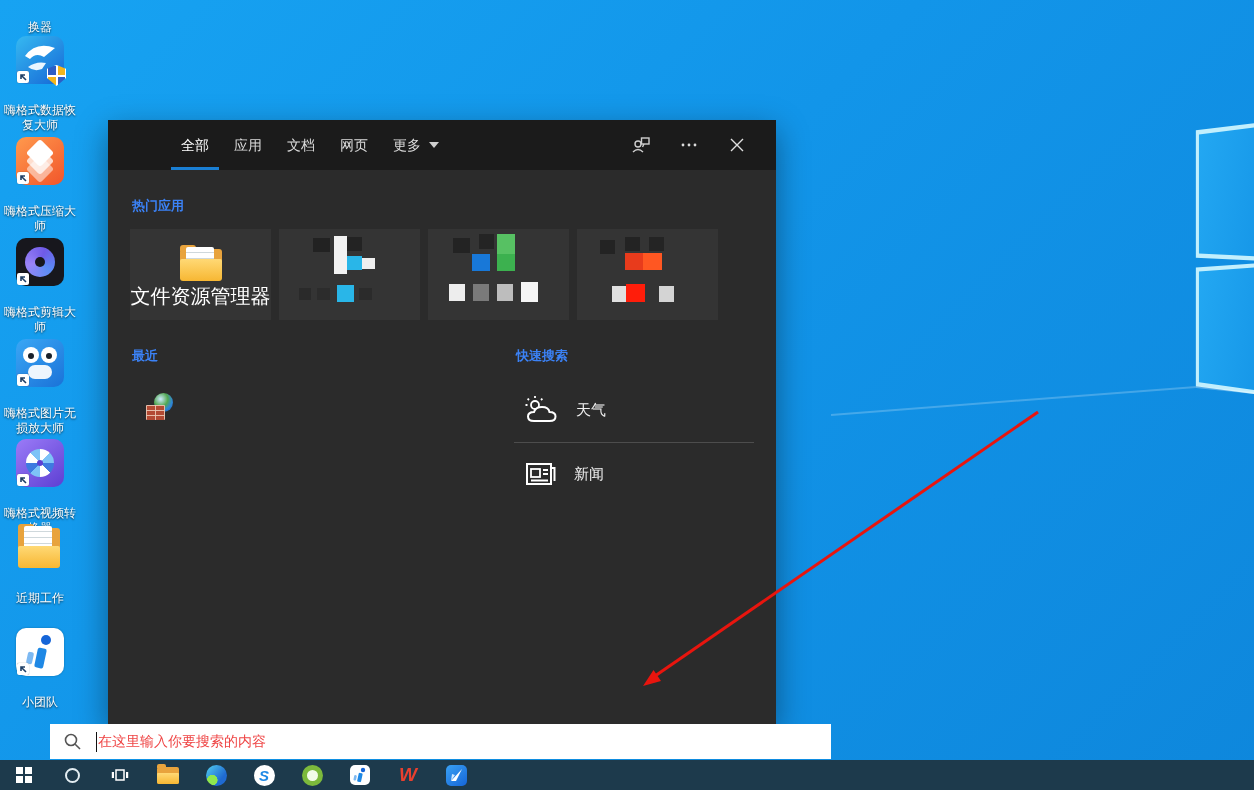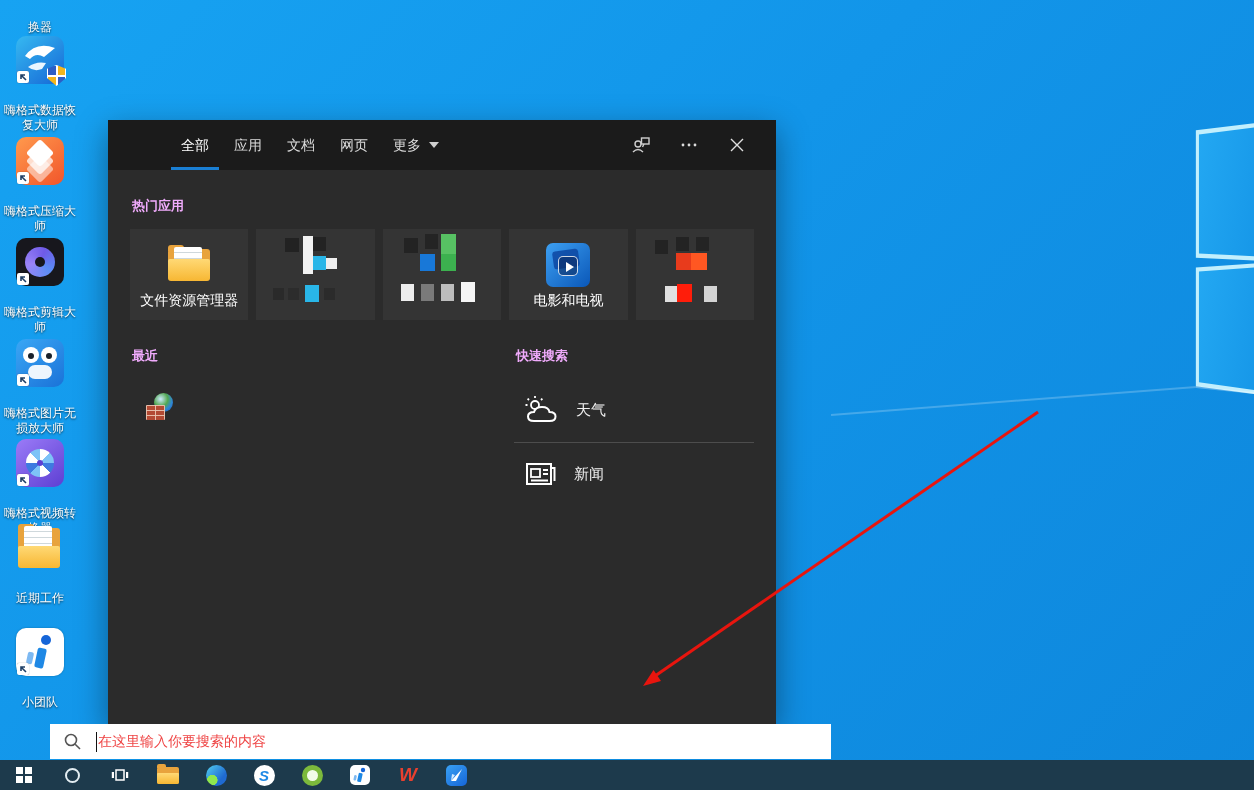--- a/index.html
+++ b/index.html
@@ -80,24 +80,24 @@
   .tab { position:relative; height:50px; line-height:50px; padding:0 11px; margin-right:3px;
          font-size:14px; color:#dcdcdc; cursor:pointer; display:flex; align-items:center; }
   .tab.active { color:#fff; }
   .tab.active::after { content:''; position:absolute; left:1px; right:1px; bottom:0; height:3px; background:#1a7fd4; }
   .caret-down { width:0; height:0; border-left:5px solid transparent; border-right:5px solid transparent;
                 border-top:6px solid #cfcfcf; margin-left:8px; }
   .hdr-actions { margin-left:auto; display:flex; align-items:center; gap:26px; }
   .hdr-btn { cursor:pointer; display:flex; align-items:center; justify-content:center; width:22px; height:22px; }
 
   .panel-body { padding:27px 22px 0; }
-  .sec-title { font-size:13px; font-weight:bold; color:#f0abfc; margin:0 0 14px 2px; }
+  .sec-title { font-size:13px; font-weight:bold; color:#3b82f6; margin:0 0 14px 2px; }
   .tiles { display:flex; gap:8px; margin-bottom:27px; }
   .tile { width:141px; height:91px; background:#343434; position:relative; cursor:pointer; overflow:hidden; }
-  .tile .tile-label { position:absolute; left:0; right:0; bottom:10px; text-align:center; font-size:14px; color:#fff; }
+  .tile .tile-label { position:absolute; left:0; right:0; bottom:10px; text-align:center; font-size:20px; color:#fff; }
   .tile .tile-art { position:absolute; left:50%; transform:translateX(-50%); top:14px; }
   .mblock { position:absolute; }
 
   .movies-art { width:44px; height:44px; border-radius:7px; background:linear-gradient(135deg,#3da0f2,#0a57b8); position:relative; top:8px; }
   .movies-flap { position:absolute; left:7px; top:7px; width:26px; height:18px; background:#0d47a1; border-radius:3px; transform:rotate(-8deg); opacity:.85; }
   .movies-play { position:absolute; left:12px; top:13px; width:20px; height:20px; background:rgba(13,40,90,.55); border:1px solid rgba(255,255,255,.8); border-radius:5px; }
   .movies-play::after { content:''; position:absolute; left:7px; top:5px; width:0; height:0;
                         border-top:5px solid transparent; border-bottom:5px solid transparent; border-left:8px solid #fff; }
 
   .cols { display:flex; }
@@ -336,27 +336,20 @@
           <div class="mblock" style="left: 36%; top: 6%; width: 11%; height: 16%; background: rgb(36, 36, 36);"></div>
           <div class="mblock" style="left: 31%; top: 27%; width: 13%; height: 19%; background: rgb(24, 120, 216);"></div>
           <div class="mblock" style="left: 49%; top: 6%; width: 13%; height: 21%; background: rgb(87, 193, 99);"></div>
           <div class="mblock" style="left: 49%; top: 27%; width: 13%; height: 19%; background: rgb(60, 177, 79);"></div>
           <div class="mblock" style="left: 15%; top: 60%; width: 11%; height: 19%; background: rgb(237, 237, 237);"></div>
           <div class="mblock" style="left: 32%; top: 60%; width: 11%; height: 19%; background: rgb(122, 122, 122);"></div>
           <div class="mblock" style="left: 49%; top: 60%; width: 11%; height: 19%; background: rgb(189, 189, 189);"></div>
           <div class="mblock" style="left: 66%; top: 58%; width: 12%; height: 22%; background: rgb(245, 245, 245);"></div>
         </div>
 
-      <div class="tile">
-        <div class="tile-art movies-art">
-          <div class="movies-flap"></div>
-            <div class="movies-play"></div>
-        </div>
-        <div class="tile-label">电影和电视</div>
-      </div>
 
       <div class="tile">
           <div class="mblock" style="left: 16%; top: 12%; width: 11%; height: 15%; background: rgb(35, 35, 35);"></div>
           <div class="mblock" style="left: 34%; top: 9%; width: 11%; height: 15%; background: rgb(35, 35, 35);"></div>
           <div class="mblock" style="left: 51%; top: 9%; width: 11%; height: 15%; background: rgb(36, 36, 36);"></div>
           <div class="mblock" style="left: 34%; top: 26%; width: 13%; height: 19%; background: rgb(232, 59, 28);"></div>
           <div class="mblock" style="left: 47%; top: 26%; width: 13%; height: 19%; background: rgb(255, 87, 34);"></div>
           <div class="mblock" style="left: 25%; top: 63%; width: 10%; height: 17%; background: rgb(224, 224, 224);"></div>
           <div class="mblock" style="left: 35%; top: 60%; width: 13%; height: 20%; background: rgb(255, 29, 10);"></div>
           <div class="mblock" style="left: 58%; top: 63%; width: 11%; height: 17%; background: rgb(212, 212, 212);"></div>

